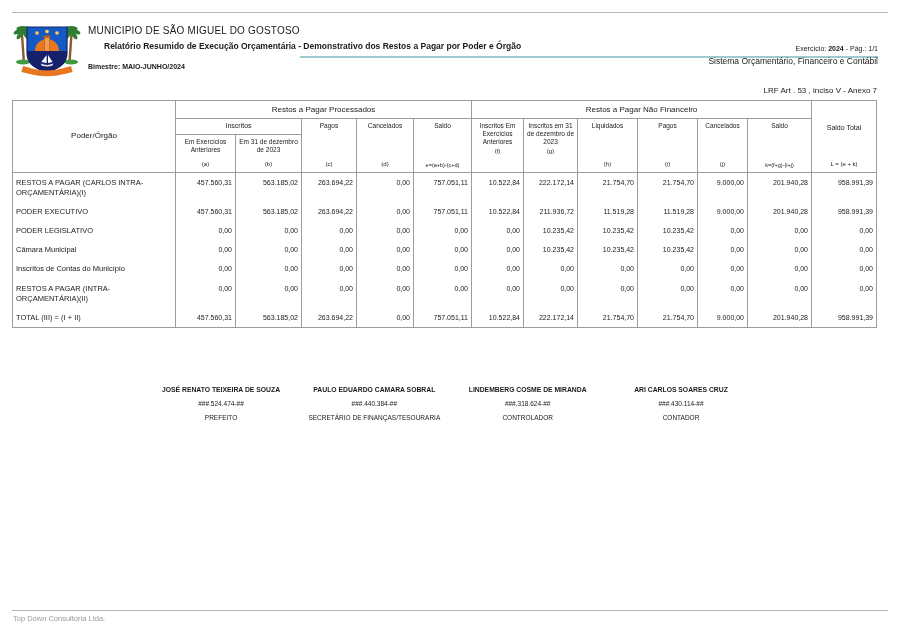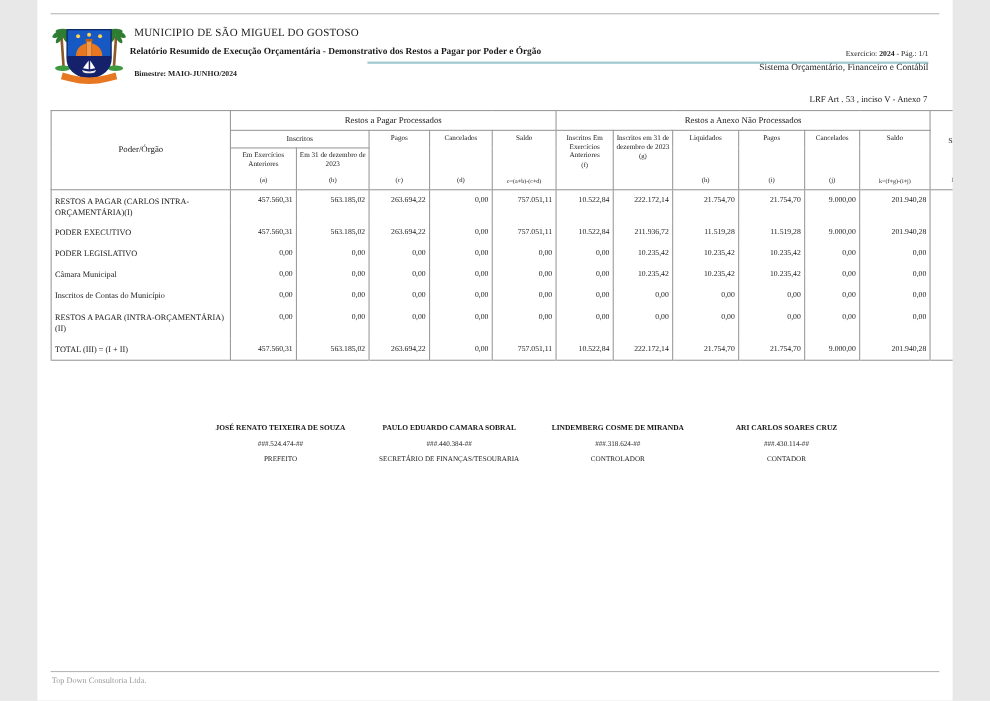--- a/index.html
+++ b/index.html
@@ -1,26 +1,26 @@
 <!DOCTYPE html>
 <html lang="pt-BR"><head>
 <meta charset="utf-8">
 <style>
   * { margin:0; padding:0; box-sizing:border-box; }
   html,body { background:#e8e8e8; }
   .page {
-    position:relative; width:832px; height:637px; background:#ffffff;
-    font-family:Liberation Serif, serif; color:#1a1a1a; overflow:hidden;
+    position:relative; width:900px; height:637px; background:#ffffff;
+    font-family:Liberation Sans, sans-serif; color:#1a1a1a; overflow:hidden;
     margin:0 auto;
   }
   
   .topline { position:absolute; left:12px; right:12px; top:12px; border-top:1px solid #b7b7b7; }
   .logo { position:absolute; left:13px; top:15px; width:68px; height:68px; }
   .muni-name { position:absolute; left:88px; top:25px; font-size:10px; letter-spacing:.2px; }
-  .report-title { position:absolute; left:84px; top:41px; font-size:8.5px; font-weight:bold; }
+  .report-title { position:absolute; left:104px; top:41px; font-size:8.5px; font-weight:bold; }
   .teal-line { position:absolute; left:300px; right:22px; top:56px; border-top:2px solid #9ec9cf; }
   .bimestre { position:absolute; left:88px; top:63px; font-size:7px; font-weight:bold; }
   .sys-name { position:absolute; right:22px; top:25px; font-size:8.5px;margin-top:31px; }
   .exerc { position:absolute; right:22px; top:45px; font-size:7px; }
   .exerc b { font-weight:bold; }
   .lrf { position:absolute; right:23px; top:86px; font-size:8px; }
 
   
   table.rpt {
     position:absolute; left:12px; top:100px; width:864px;
@@ -138,21 +138,21 @@
       <col style="width:60px">
         <col style="width:60px">
         <col style="width:50px">
         <col style="width:64px">
       <col style="width:65px">
     </colgroup>
     <thead>
       <tr class="h1">
         <th rowspan="3" class="corner">Poder/Órgão</th>
         <th colspan="5" class="group">Restos a Pagar Processados</th>
-        <th colspan="6" class="group">Restos a Anexo Não Processados</th>
+        <th colspan="6" class="group">Restos a Pagar Não Financeiro</th>
         <th rowspan="3" class="saldo-total">
           <span class="lbl-mid">Saldo Total</span>
           <span class="key-bottom">L = (e + k)</span>
         </th>
       </tr>
       <tr class="h2">
         <th colspan="2" class="inscritos">Inscritos</th>
         <th rowspan="2"><span>Pagos</span><span class="key-bottom">(c)</span></th>
         <th rowspan="2"><span>Cancelados</span><span class="key-bottom">(d)</span></th>
         <th rowspan="2"><span>Saldo</span><span class="key-bottom formula">e=(a+b)-(c+d)</span></th>

